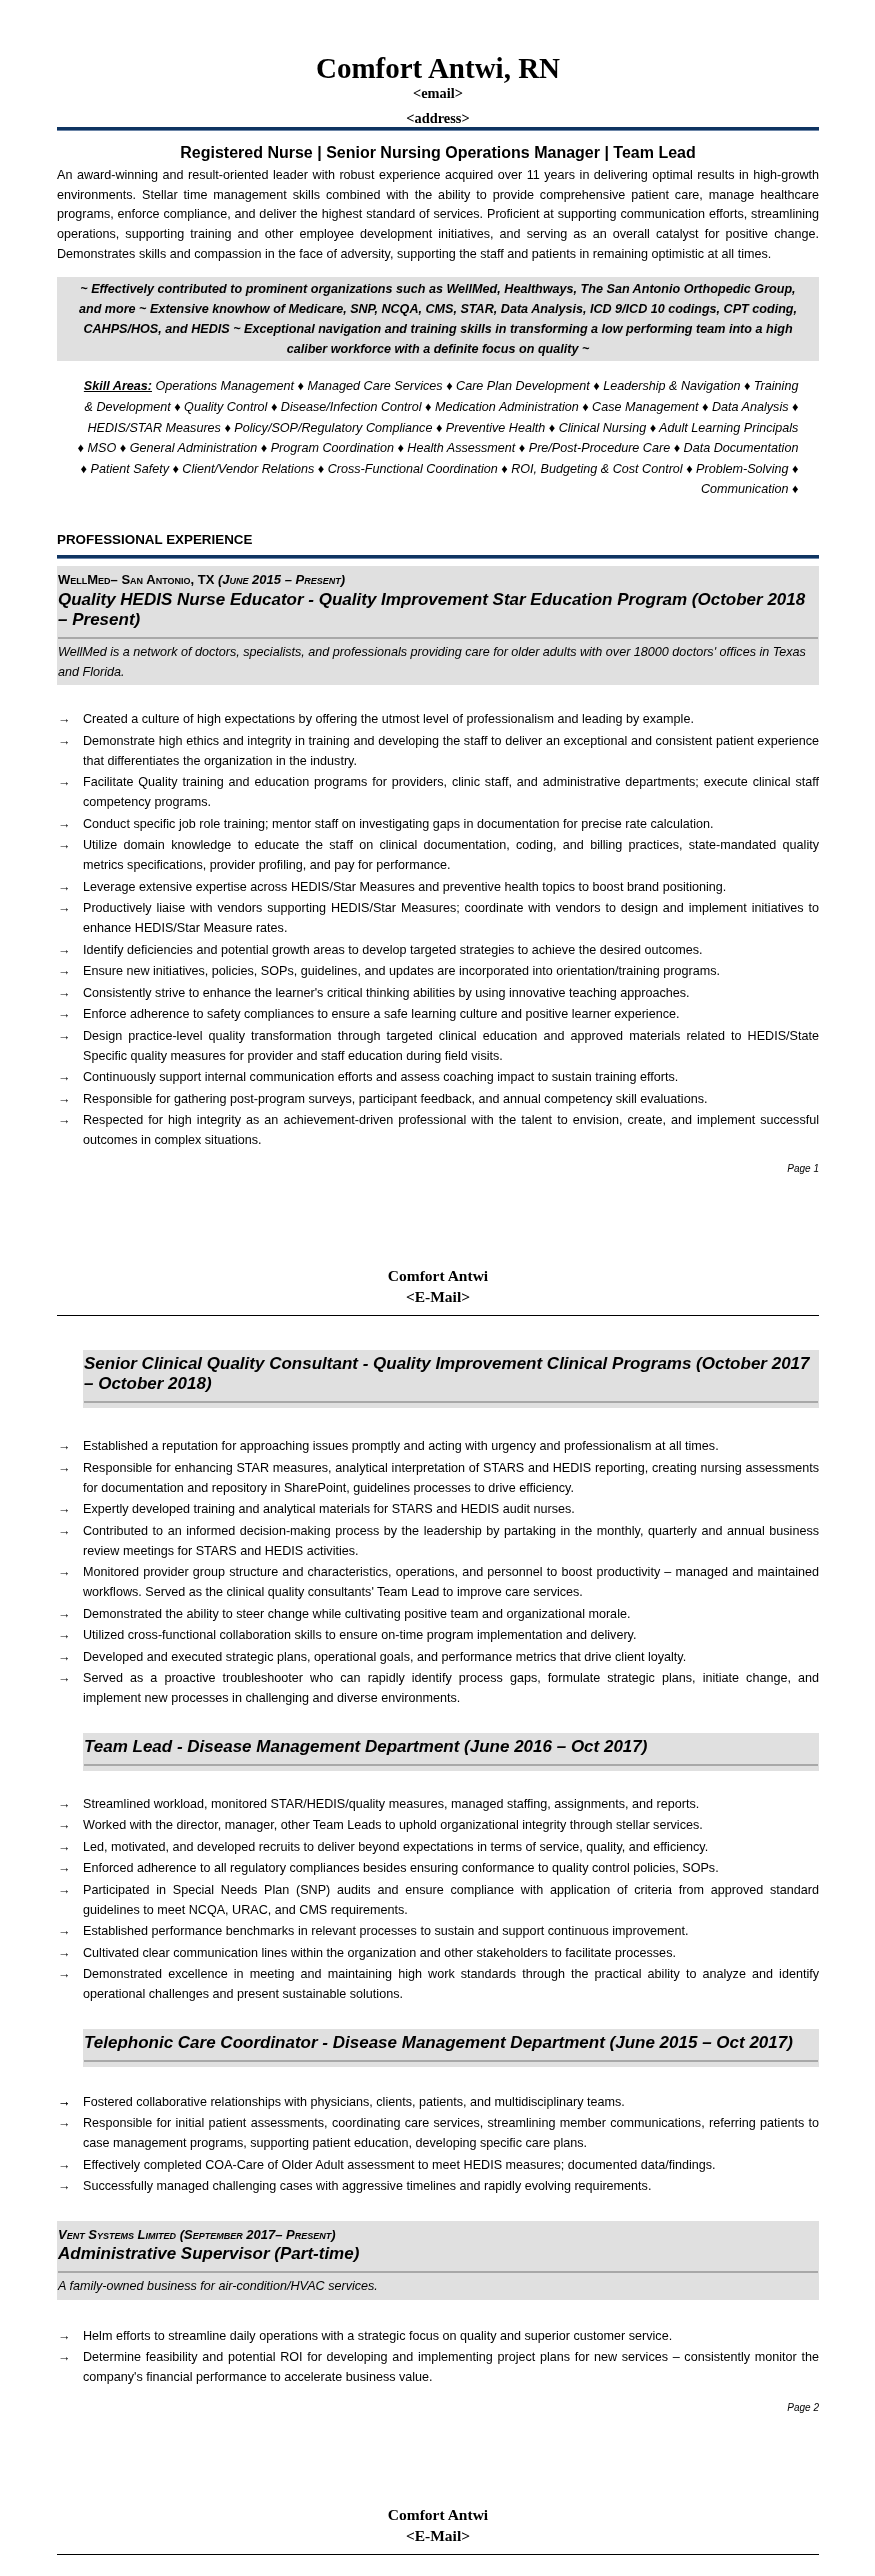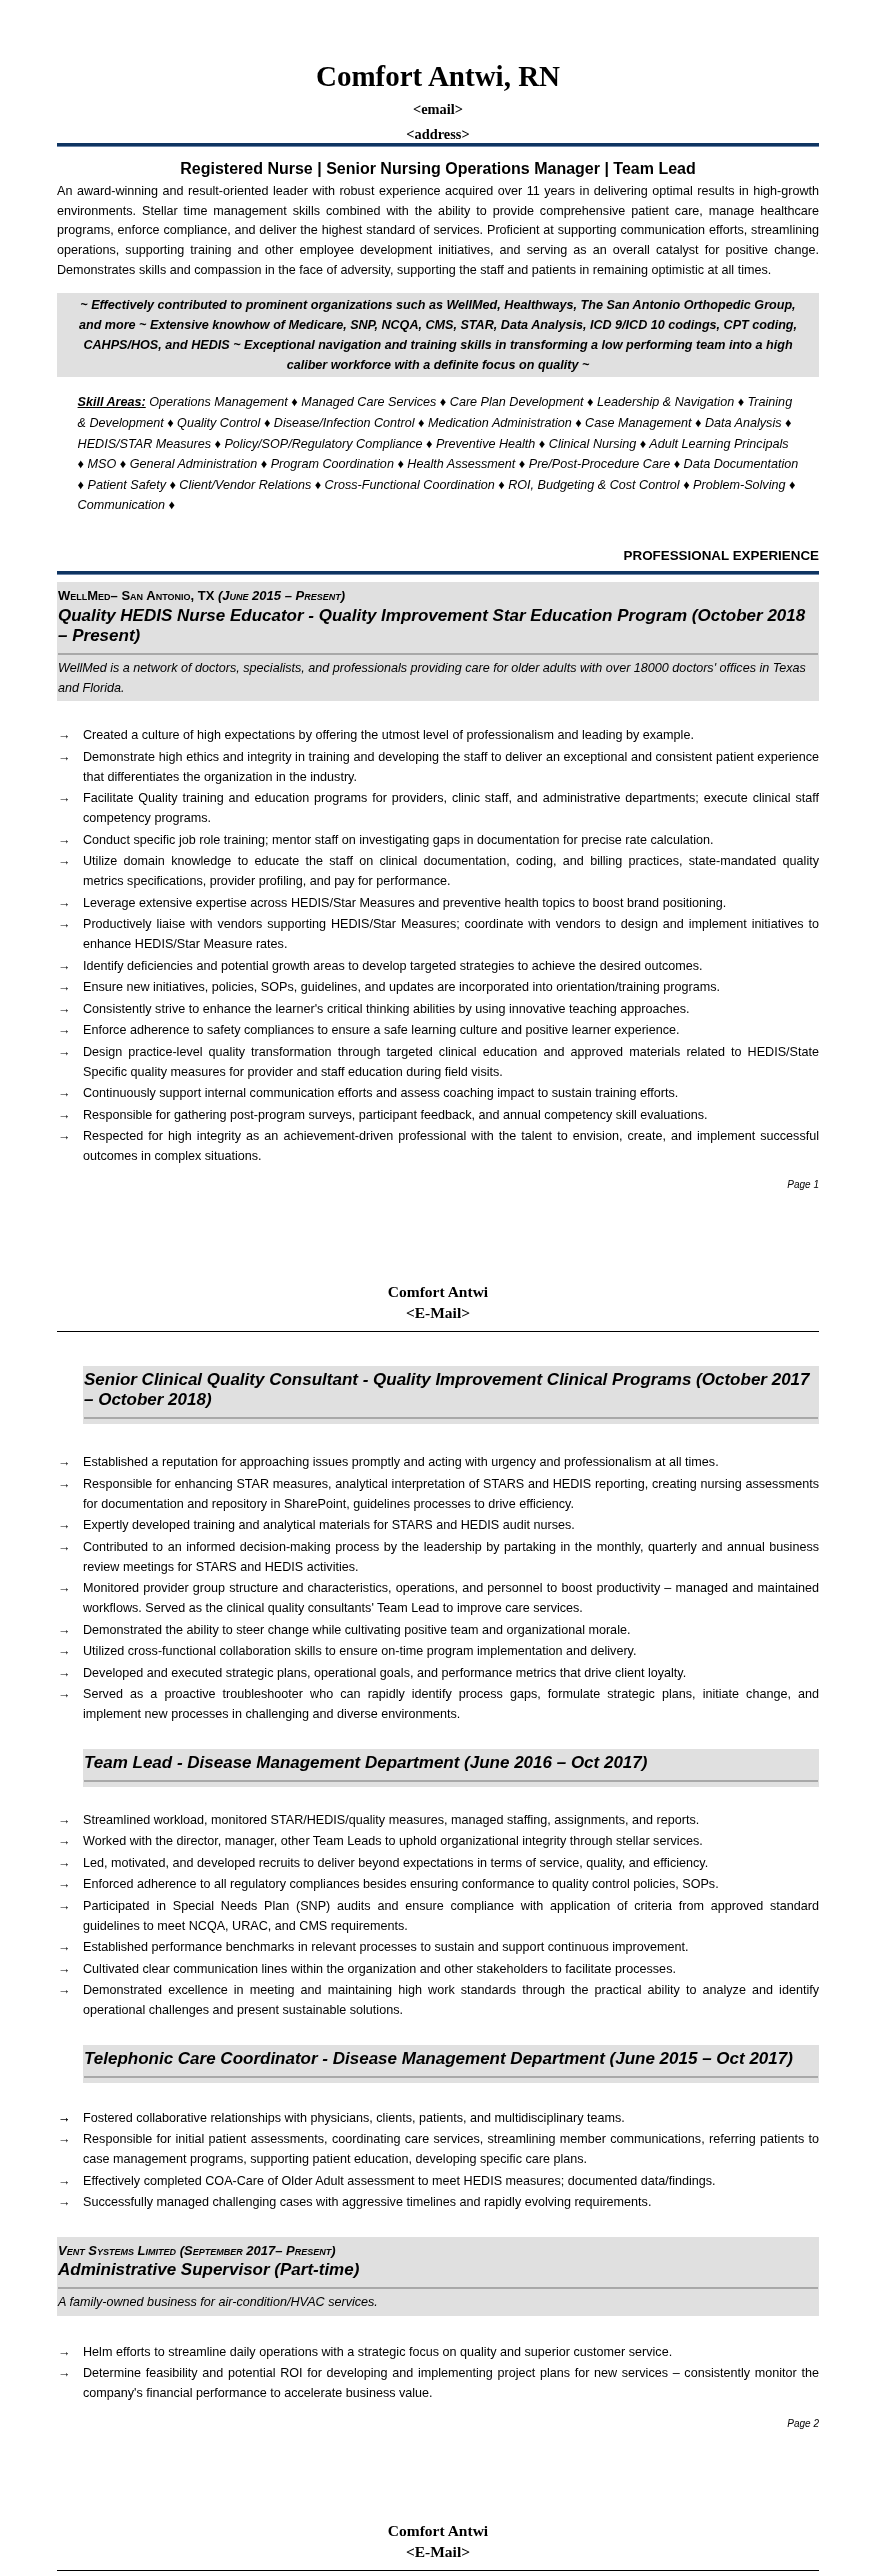--- a/index.html
+++ b/index.html
@@ -2,33 +2,33 @@
 <html style="font-size:8.2px"><head>
 <meta charset="utf-8">
 <style>
   html, body { margin: 0; padding: 0; background: #ffffff; }
   body { width: 876px; }
   .doc { font-family: "Liberation Sans", sans-serif; color: #000; }
   .page { position: relative; width: 876px; box-sizing: border-box; padding: 0 57px; }
   .serif { font-family: "Liberation Serif", serif; }
 
   
-  .name-h { text-align: center; font-weight: bold; font-size: 29px; line-height: 32px; margin: 8px; }
+  .name-h { text-align: center; font-weight: bold; font-size: 29px; line-height: 32px; margin: 0; }
   .contact { text-align: center; font-weight: bold; font-size: 14.4px; line-height: 18.5px; }
   .rule-blue { height: 3.1px; background: #0f3461; border-bottom: 0.5px solid #6d86a8; margin: 0; }
   .rule-black { height: 1px; background: #000; }
 
   .headline { text-align: center; font-weight: bold; font-size: 16px; line-height: 20.6px; margin: 11.3px 0 3.1px; }
   .summary { font-size: 12.6px; line-height: 19.6px; text-align: justify; margin: 0; }
 
   .highlights { background: #e0e0e0; font-weight: bold; font-style: italic; font-size: 12.6px; line-height: 20px; text-align: center; padding: 2.1px 12.4px; margin-top: 12.4px; }
-  .skills { font-style: italic; font-size: 12.6px; line-height: 20.6px; text-align: left; padding: 15.5px 20.6px 0; }
+  .skills { font-style: italic; font-size: 12.6px; line-height: 20.6px; text-align: right; padding: 15.5px 20.6px 0; }
   .skills .lbl { font-weight: bold; text-decoration: underline; }
 
-  .section-title { text-align: right; font-weight: bold; font-size: 13.4px; line-height: 18.5px; margin: 0 0 5.2px; }
+  .section-title { text-align: left; font-weight: bold; font-size: 13.4px; line-height: 18.5px; margin: 0 0 5.2px; }
 
   .jobbox { background: #e0e0e0; padding: 4.1px 1px 0; }
   .jobbox .co { font-weight: bold; font-size: 13px; line-height: 19.6px; font-variant: small-caps; }
   .jobbox .co .dates { font-style: italic; }
   .jobbox .title { font-weight: bold; font-style: italic; font-size: 17px; line-height: 20.6px; }
   .jobbox .divider { height: 2.1px; background: #a8a8a8; margin: 6.2px 0 0; }
   .jobbox .desc { font-style: italic; font-size: 12.6px; line-height: 19.6px; padding: 4.1px 0 3.1px; }
   .jobbox.notitle { padding-bottom: 5.2px; margin-left: 26px; }
 
   ul.bullets { list-style: none; margin: 0; padding: 0; }

